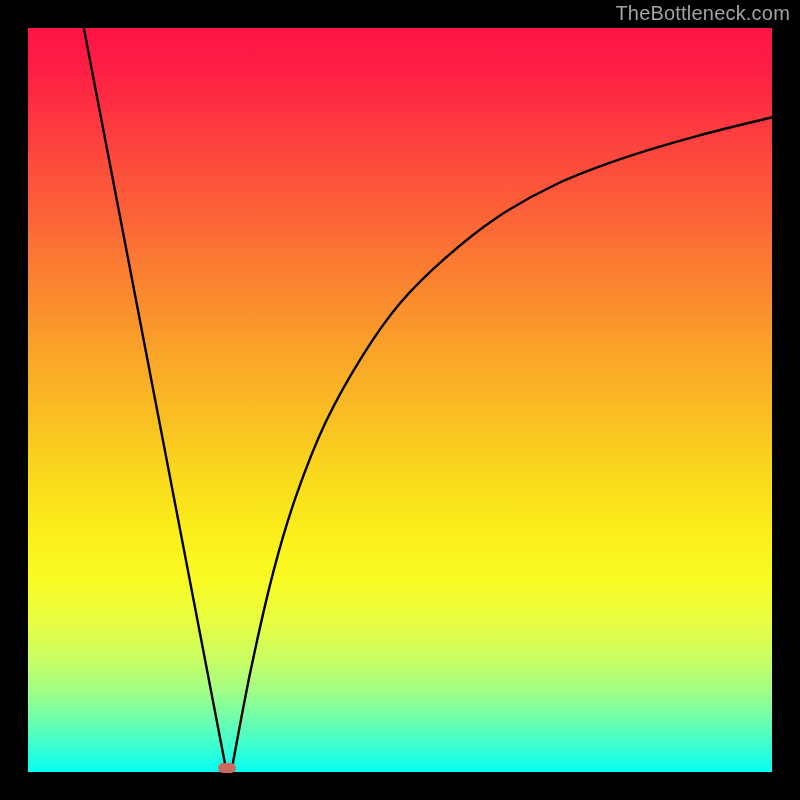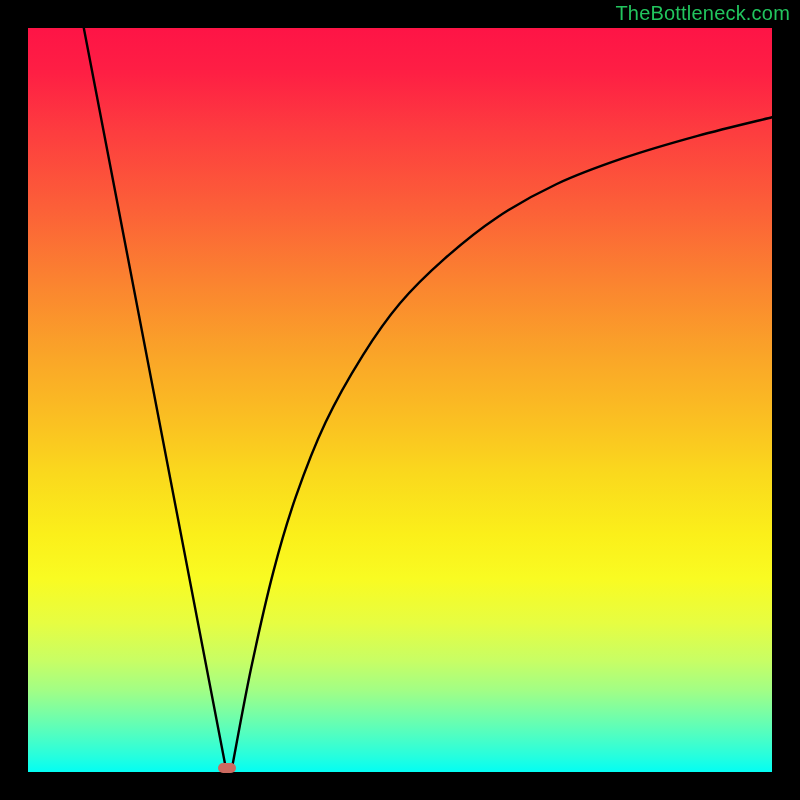--- a/index.html
+++ b/index.html
@@ -14,21 +14,21 @@
   .frame {
     position: relative;
     width: 800px;
     height: 800px;
     background: #000;
   }
   .attribution {
     position: absolute;
     top: 2px;
     right: 10px;
-    color: #22c55e;
+    color: #a3a3a3;
     font-size: 20px;
     font-weight: 400;
     letter-spacing: 0.2px;
     z-index: 10;
   }
   .plot {
     position: absolute;
     left: 28px;
     top: 28px;
     width: 744px;

